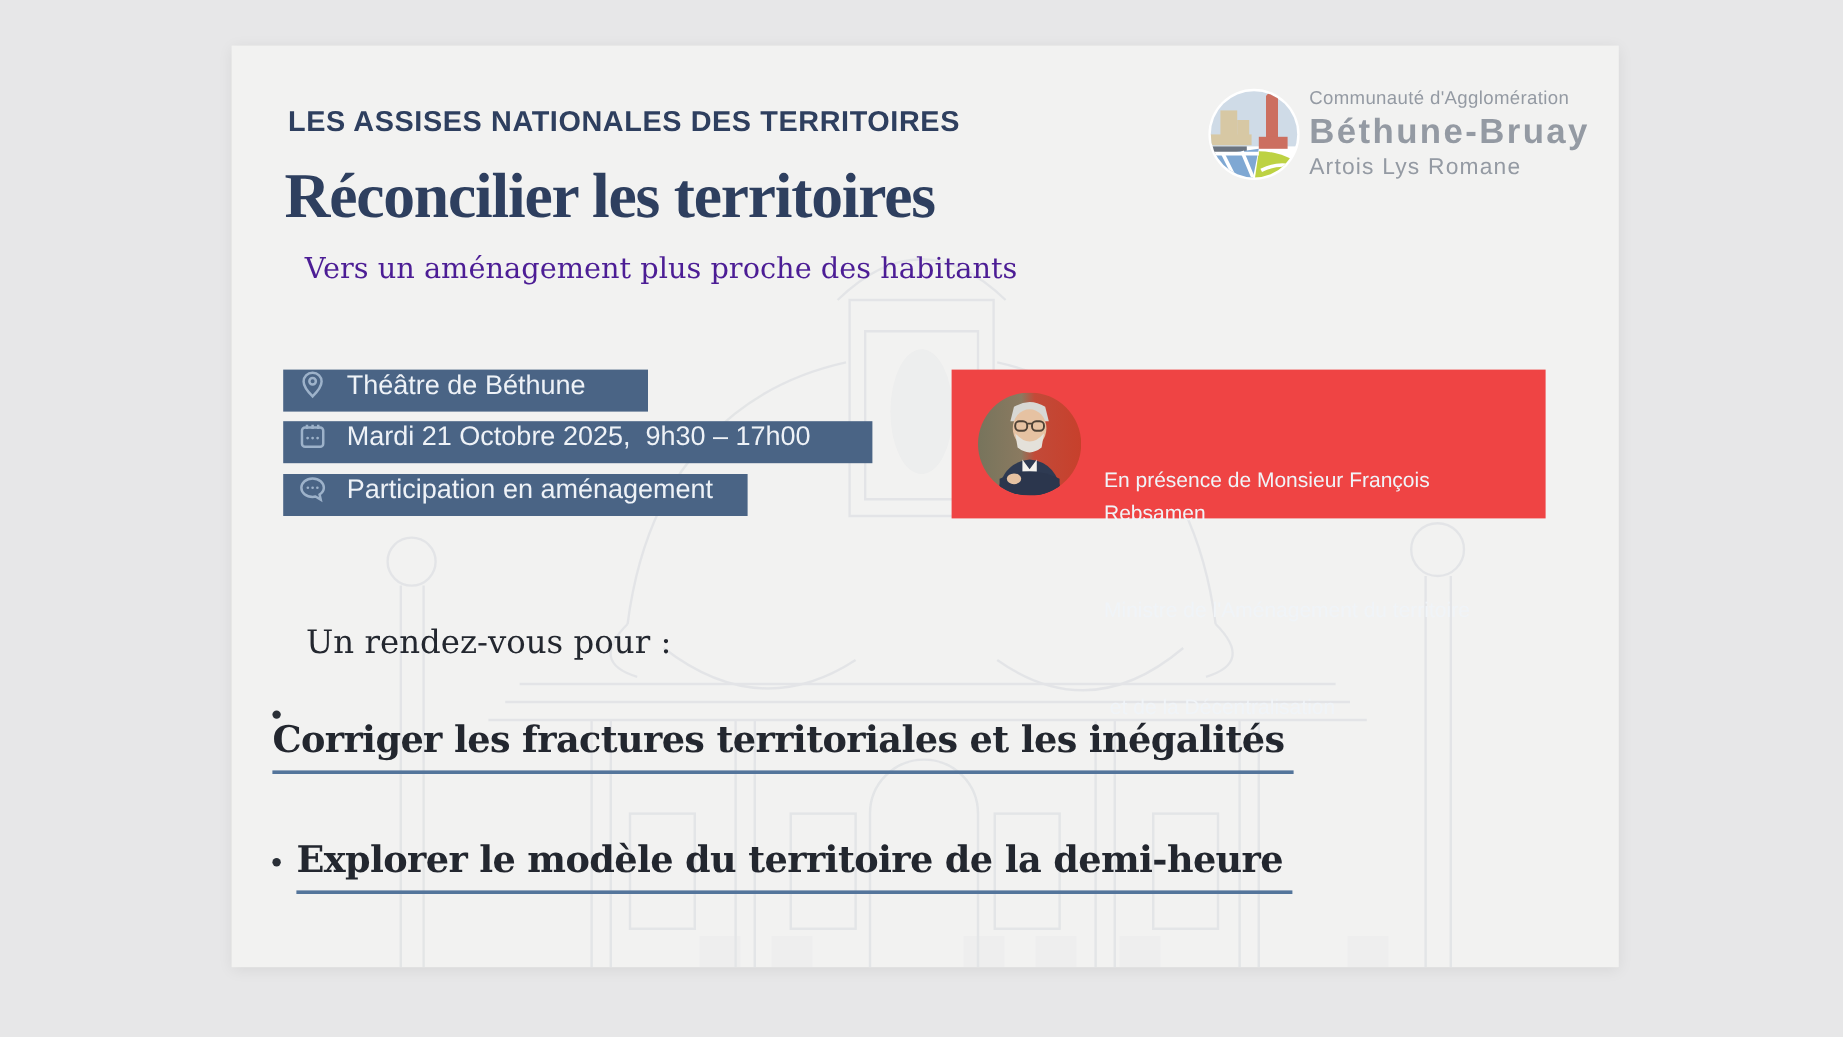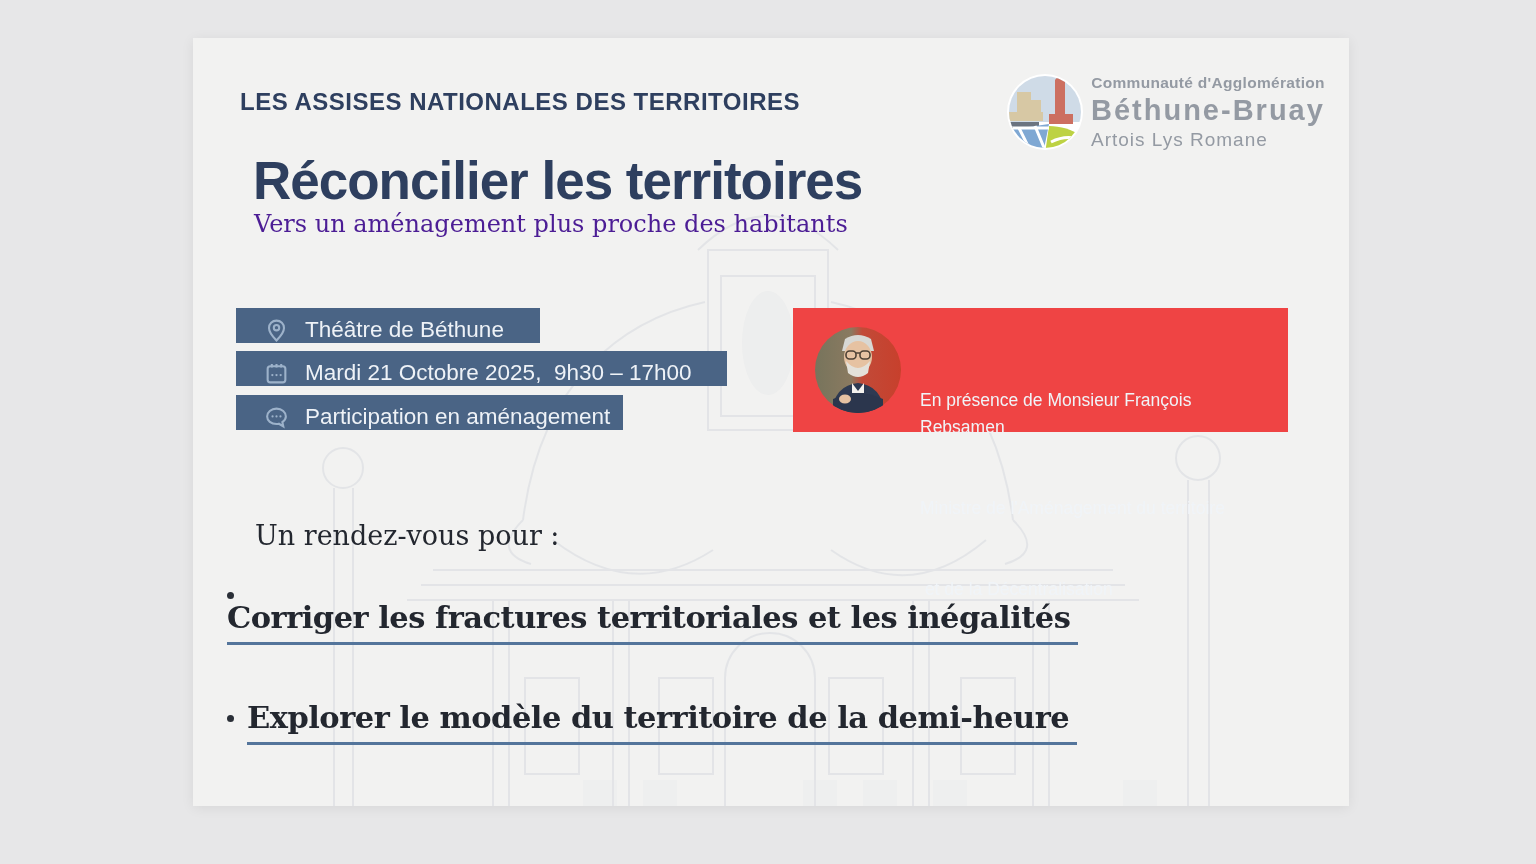--- a/index.html
+++ b/index.html
@@ -15,39 +15,39 @@
     box-shadow:0 2px 12px rgba(0,0,0,0.07);
     overflow:hidden;
   }
   .facade{position:absolute;left:0;top:0;width:1156px;height:768px;pointer-events:none;}
   .kicker{
     position:absolute;left:47px;top:50px;
     font-family:"Liberation Sans",sans-serif;font-size:24px;font-weight:600;
     letter-spacing:0.5px;color:#2e3f5f;
   }
   .title{
-    position:absolute;left:44px;top:96px;margin:16px;
-    font-family:Liberation Sans, sans-serif;font-size:53px;font-weight:bold;
+    position:absolute;left:44px;top:96px;margin:0;
+    font-family:Liberation Serif, serif;font-size:53px;font-weight:bold;
     letter-spacing:-1px;color:#2e3f5f;
   }
   .subtitle{
     position:absolute;left:61px;top:172px;
     font-family:"DejaVu Serif",serif;font-size:24px;color:#4c1d95;
   }
   
   .logo{position:absolute;left:812px;top:30px;width:330px;height:132px;}
   .logo-emblem{position:absolute;left:0;top:2px;width:80px;height:90px;}
   .logo-text{position:absolute;left:86px;top:6px;color:#949aa3;}
-  .logo-line1{font-size:15.5px;font-weight:700;letter-spacing:0.3px;text-align:right;}
+  .logo-line1{font-size:15.5px;font-weight:400;letter-spacing:0.3px;}
   .logo-line2{font-size:29px;font-weight:bold;letter-spacing:2px;margin-top:2px;}
   .logo-line3{font-size:19px;font-weight:400;letter-spacing:1px;margin-top:2px;}
   
   .bar{
     position:absolute;left:43px;height:35px;background:#4a6485;
-    display:flex;align-items:flex-end;gap:16px;padding-left:28px;box-sizing:border-box;
+    display:flex;align-items:flex-start;gap:16px;padding-left:12px;box-sizing:border-box;
   }
   .bar-1{top:270px;width:304px;}
   .bar-2{top:313px;width:491px;}
   .bar-3{top:357px;width:387px;}
   .bar-icon{width:25px;height:25px;flex:0 0 auto;}
   .bar-label{
     color:#eef2f7;font-size:22.5px;font-weight:400;white-space:pre;
     font-family:"Liberation Sans",sans-serif;
   }
   

